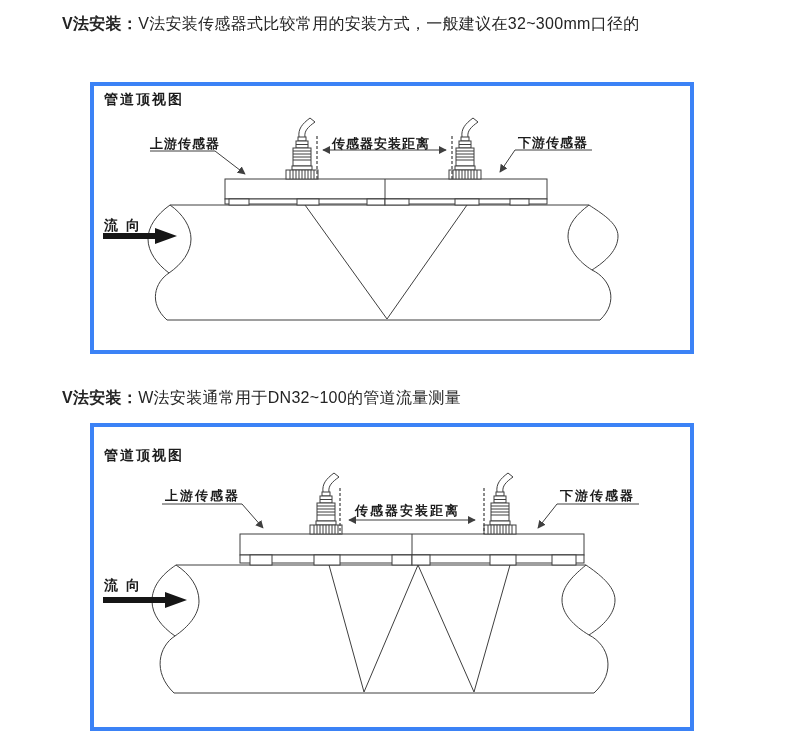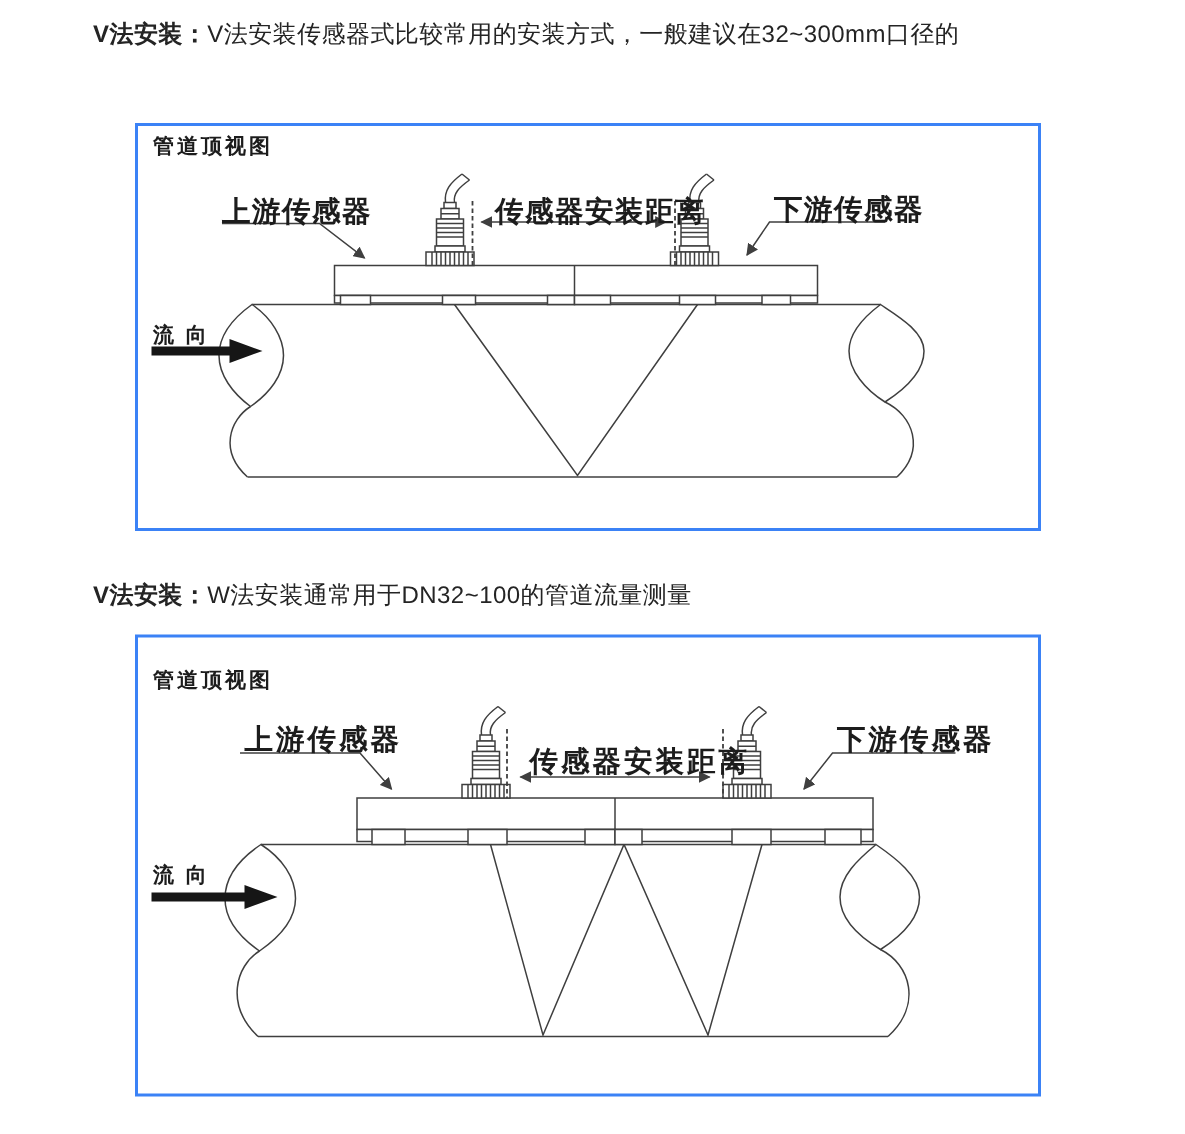--- a/index.html
+++ b/index.html
@@ -10,26 +10,26 @@
   }
   .page{position:absolute;inset:0;border-radius:27px;}
   .heading{
     position:absolute;left:62px;width:660px;
     font-size:16px;line-height:27px;color:#242424;
     letter-spacing:0.3px;
   }
   .hb{font-weight:700;}
   .dbox{
     position:absolute;left:90px;width:604px;
-    border:2px solid #3b82f6;background:#ffffff;box-sizing:border-box;
+    border:4px solid #3b82f6;background:#ffffff;box-sizing:border-box;
   }
   .dbox svg{position:absolute;left:0;top:0;display:block;}
   .lbl{
     position:absolute;font-weight:700;color:#1c1c1c;
-    font-size:19px;line-height:15px;letter-spacing:1px;white-space:nowrap;
+    font-size:13px;line-height:15px;letter-spacing:1px;white-space:nowrap;
   }
   .lbl.big{font-size:14px;line-height:16px;letter-spacing:2px;}
   .lbl.sp2{letter-spacing:2px;}
   .ln{stroke:#3f3f3f;stroke-width:1;fill:none;}
   .shape{stroke:#3f3f3f;stroke-width:1;fill:#ffffff;}
   .dash{stroke:#3f3f3f;stroke-width:1.2;fill:none;stroke-dasharray:3 2;}
   .solidfill{fill:#161616;stroke:none;}
 </style>
 </head>
 <body>

